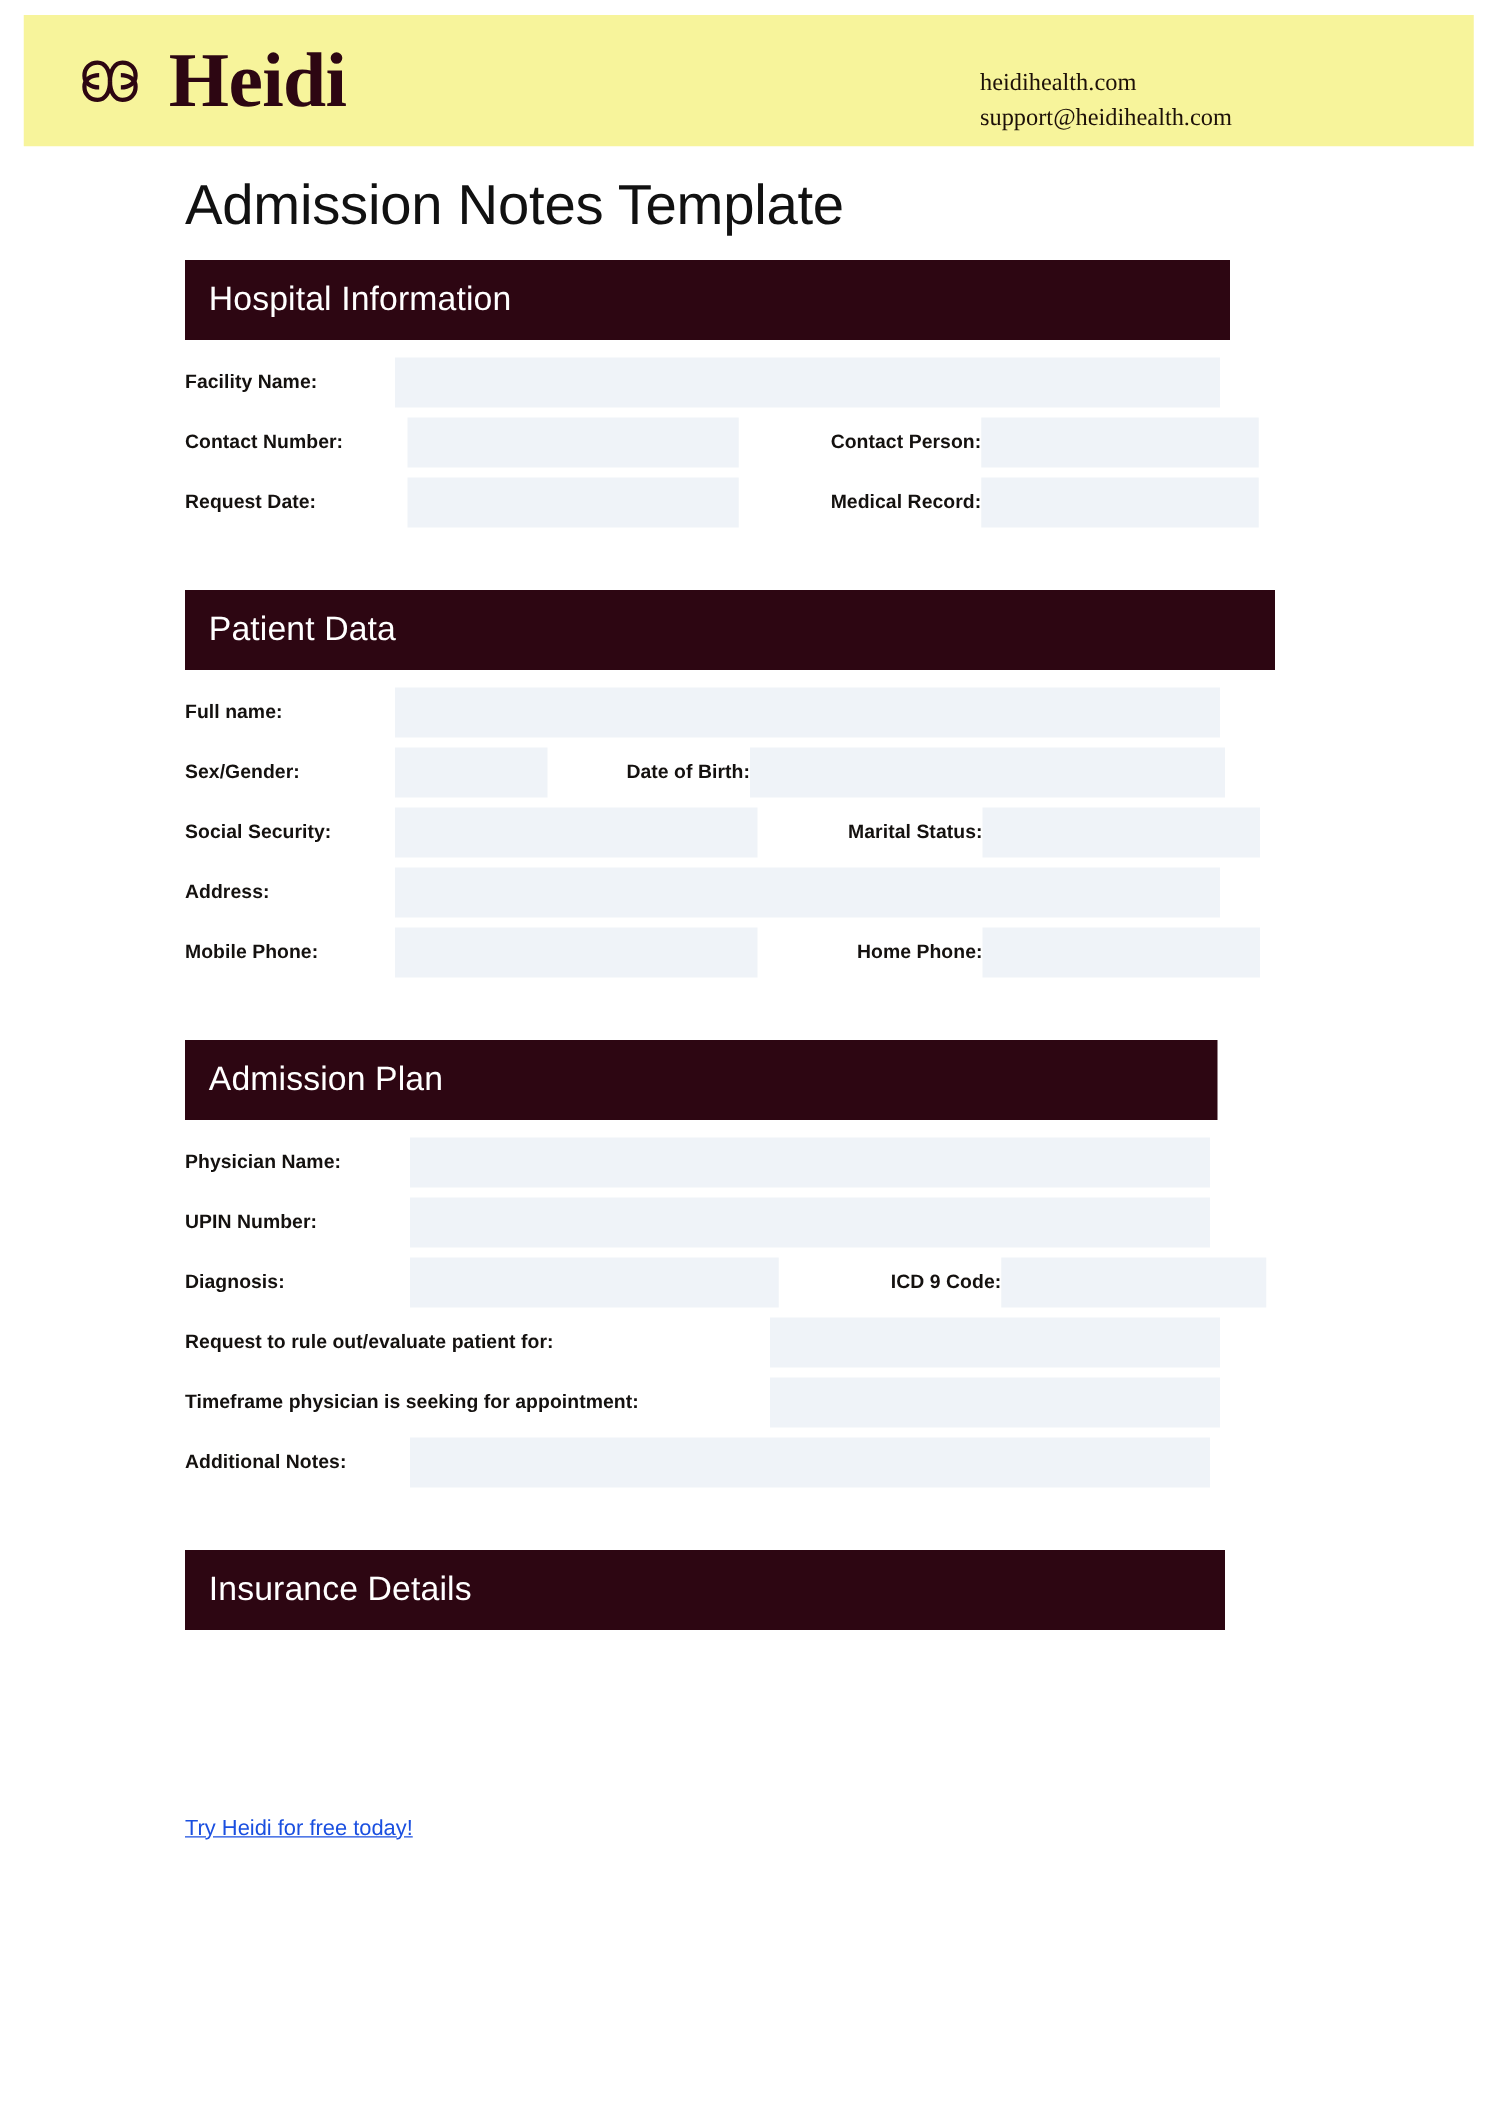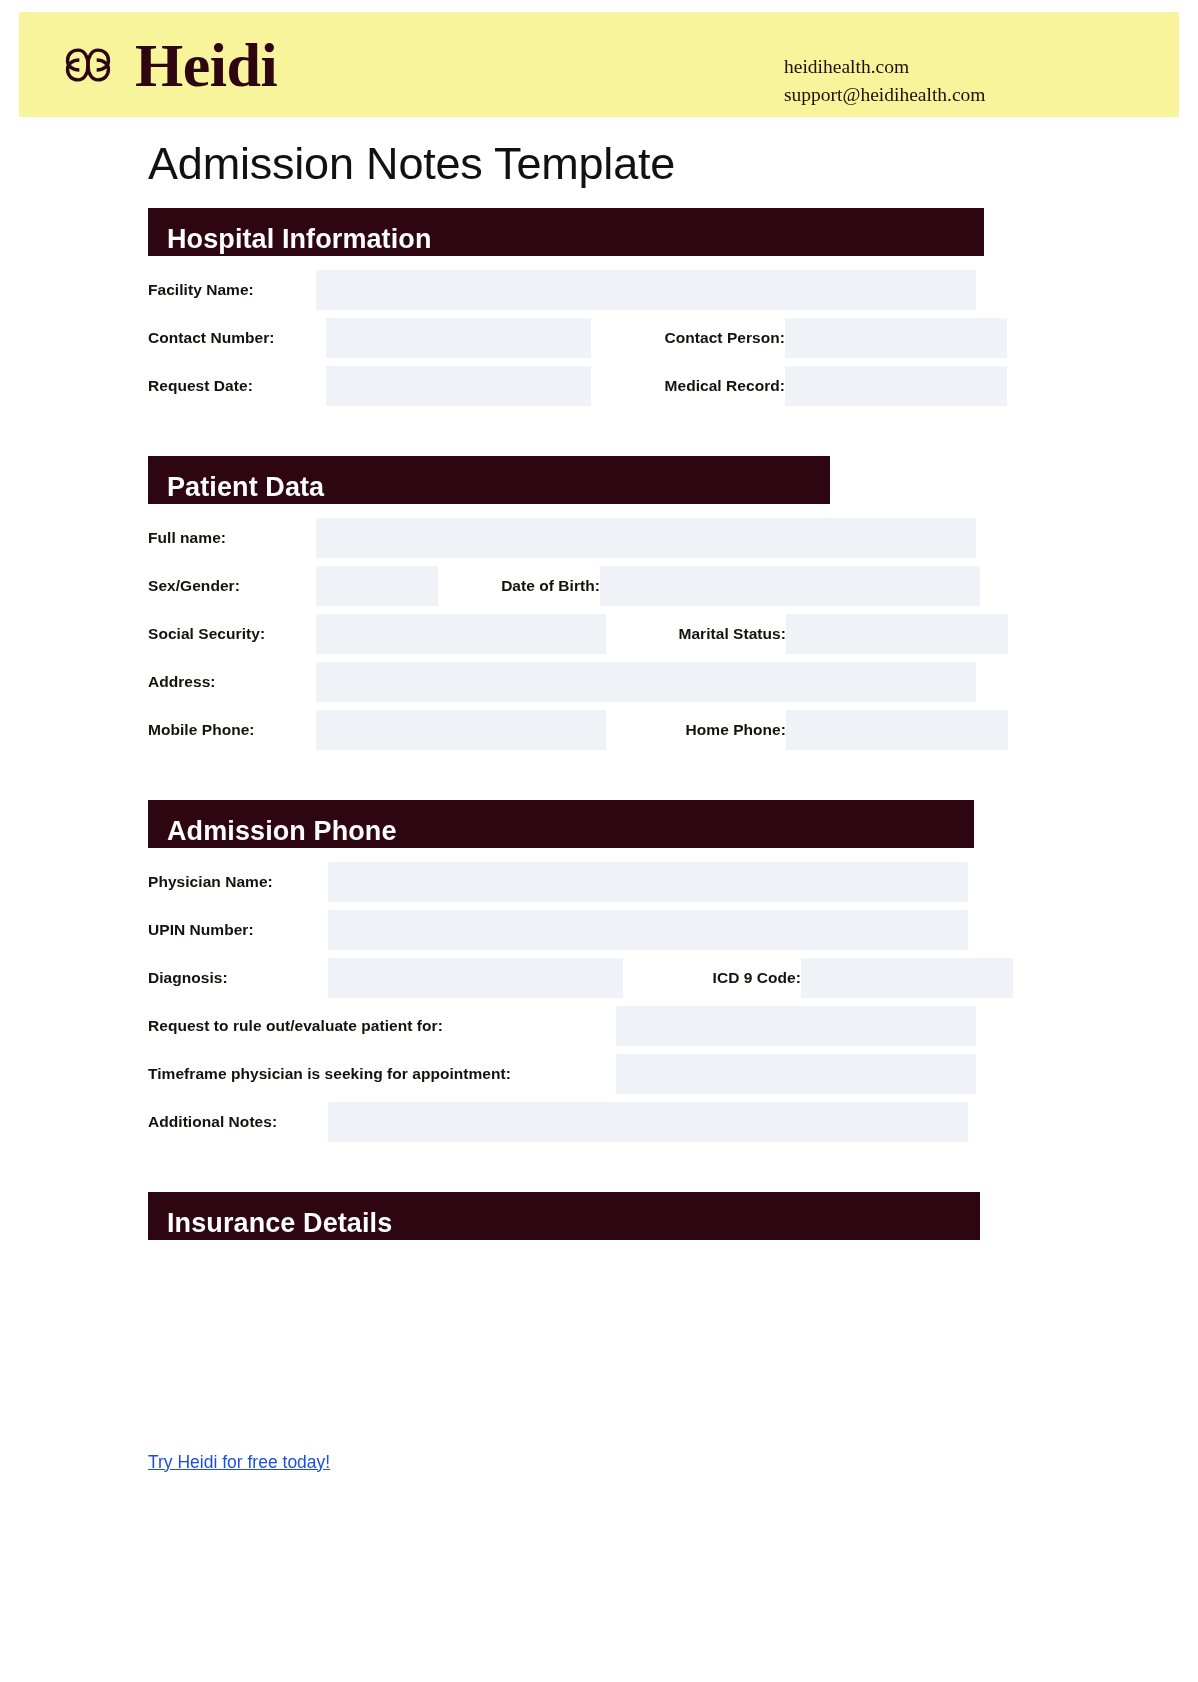--- a/index.html
+++ b/index.html
@@ -83,27 +83,27 @@
     top: 208px;
     width: 1000px;
   }
 
   .section { margin-bottom: 0; }
 
   .section-header {
     background: #2d0612;
     color: #ffffff;
     font-size: 27px;
-    font-weight: 700;
-    padding: 16px 0 1px 19px;
+    font-weight: 400;
+    padding: 16px 0 17px 19px;
     letter-spacing: 0.1px;
   }
 
   .sec-hospital  .section-header { width: 836px; }
-  .sec-patient   .section-header { width: 682px; }
+  .sec-patient   .section-header { width: 872px; }
   .sec-notes     .section-header { width: 826px; }
   .sec-insurance .section-header { width: 832px; }
 
   .rows { padding-top: 14px; }
 
   .row {
     display: flex;
     align-items: center;
     height: 40px;
     margin-bottom: 8px;
@@ -224,21 +224,21 @@
             <div class="label" style="width: 168px;">Mobile Phone:</div>
             <div class="field" style="width: 290px;"></div>
             <div style="width: 20px; flex: 0 0 auto;"></div>
             <div class="label right-align" style="width: 160px;">Home Phone:</div>
             <div class="field" style="width: 222px;"></div>
           </div>
         </div>
         <div class="spacer-md"></div>
       </div>
       <div class="section sec-notes">
-        <div class="section-header">Admission Phone</div>
+        <div class="section-header">Admission Plan</div>
         <div class="rows">
           <div class="row">
             <div class="label" style="width: 180px;">Physician Name:</div>
             <div class="field" style="width: 640px;"></div>
           </div>
           <div class="row">
             <div class="label" style="width: 180px;">UPIN Number:</div>
             <div class="field" style="width: 640px;"></div>
           </div>
           <div class="row">

